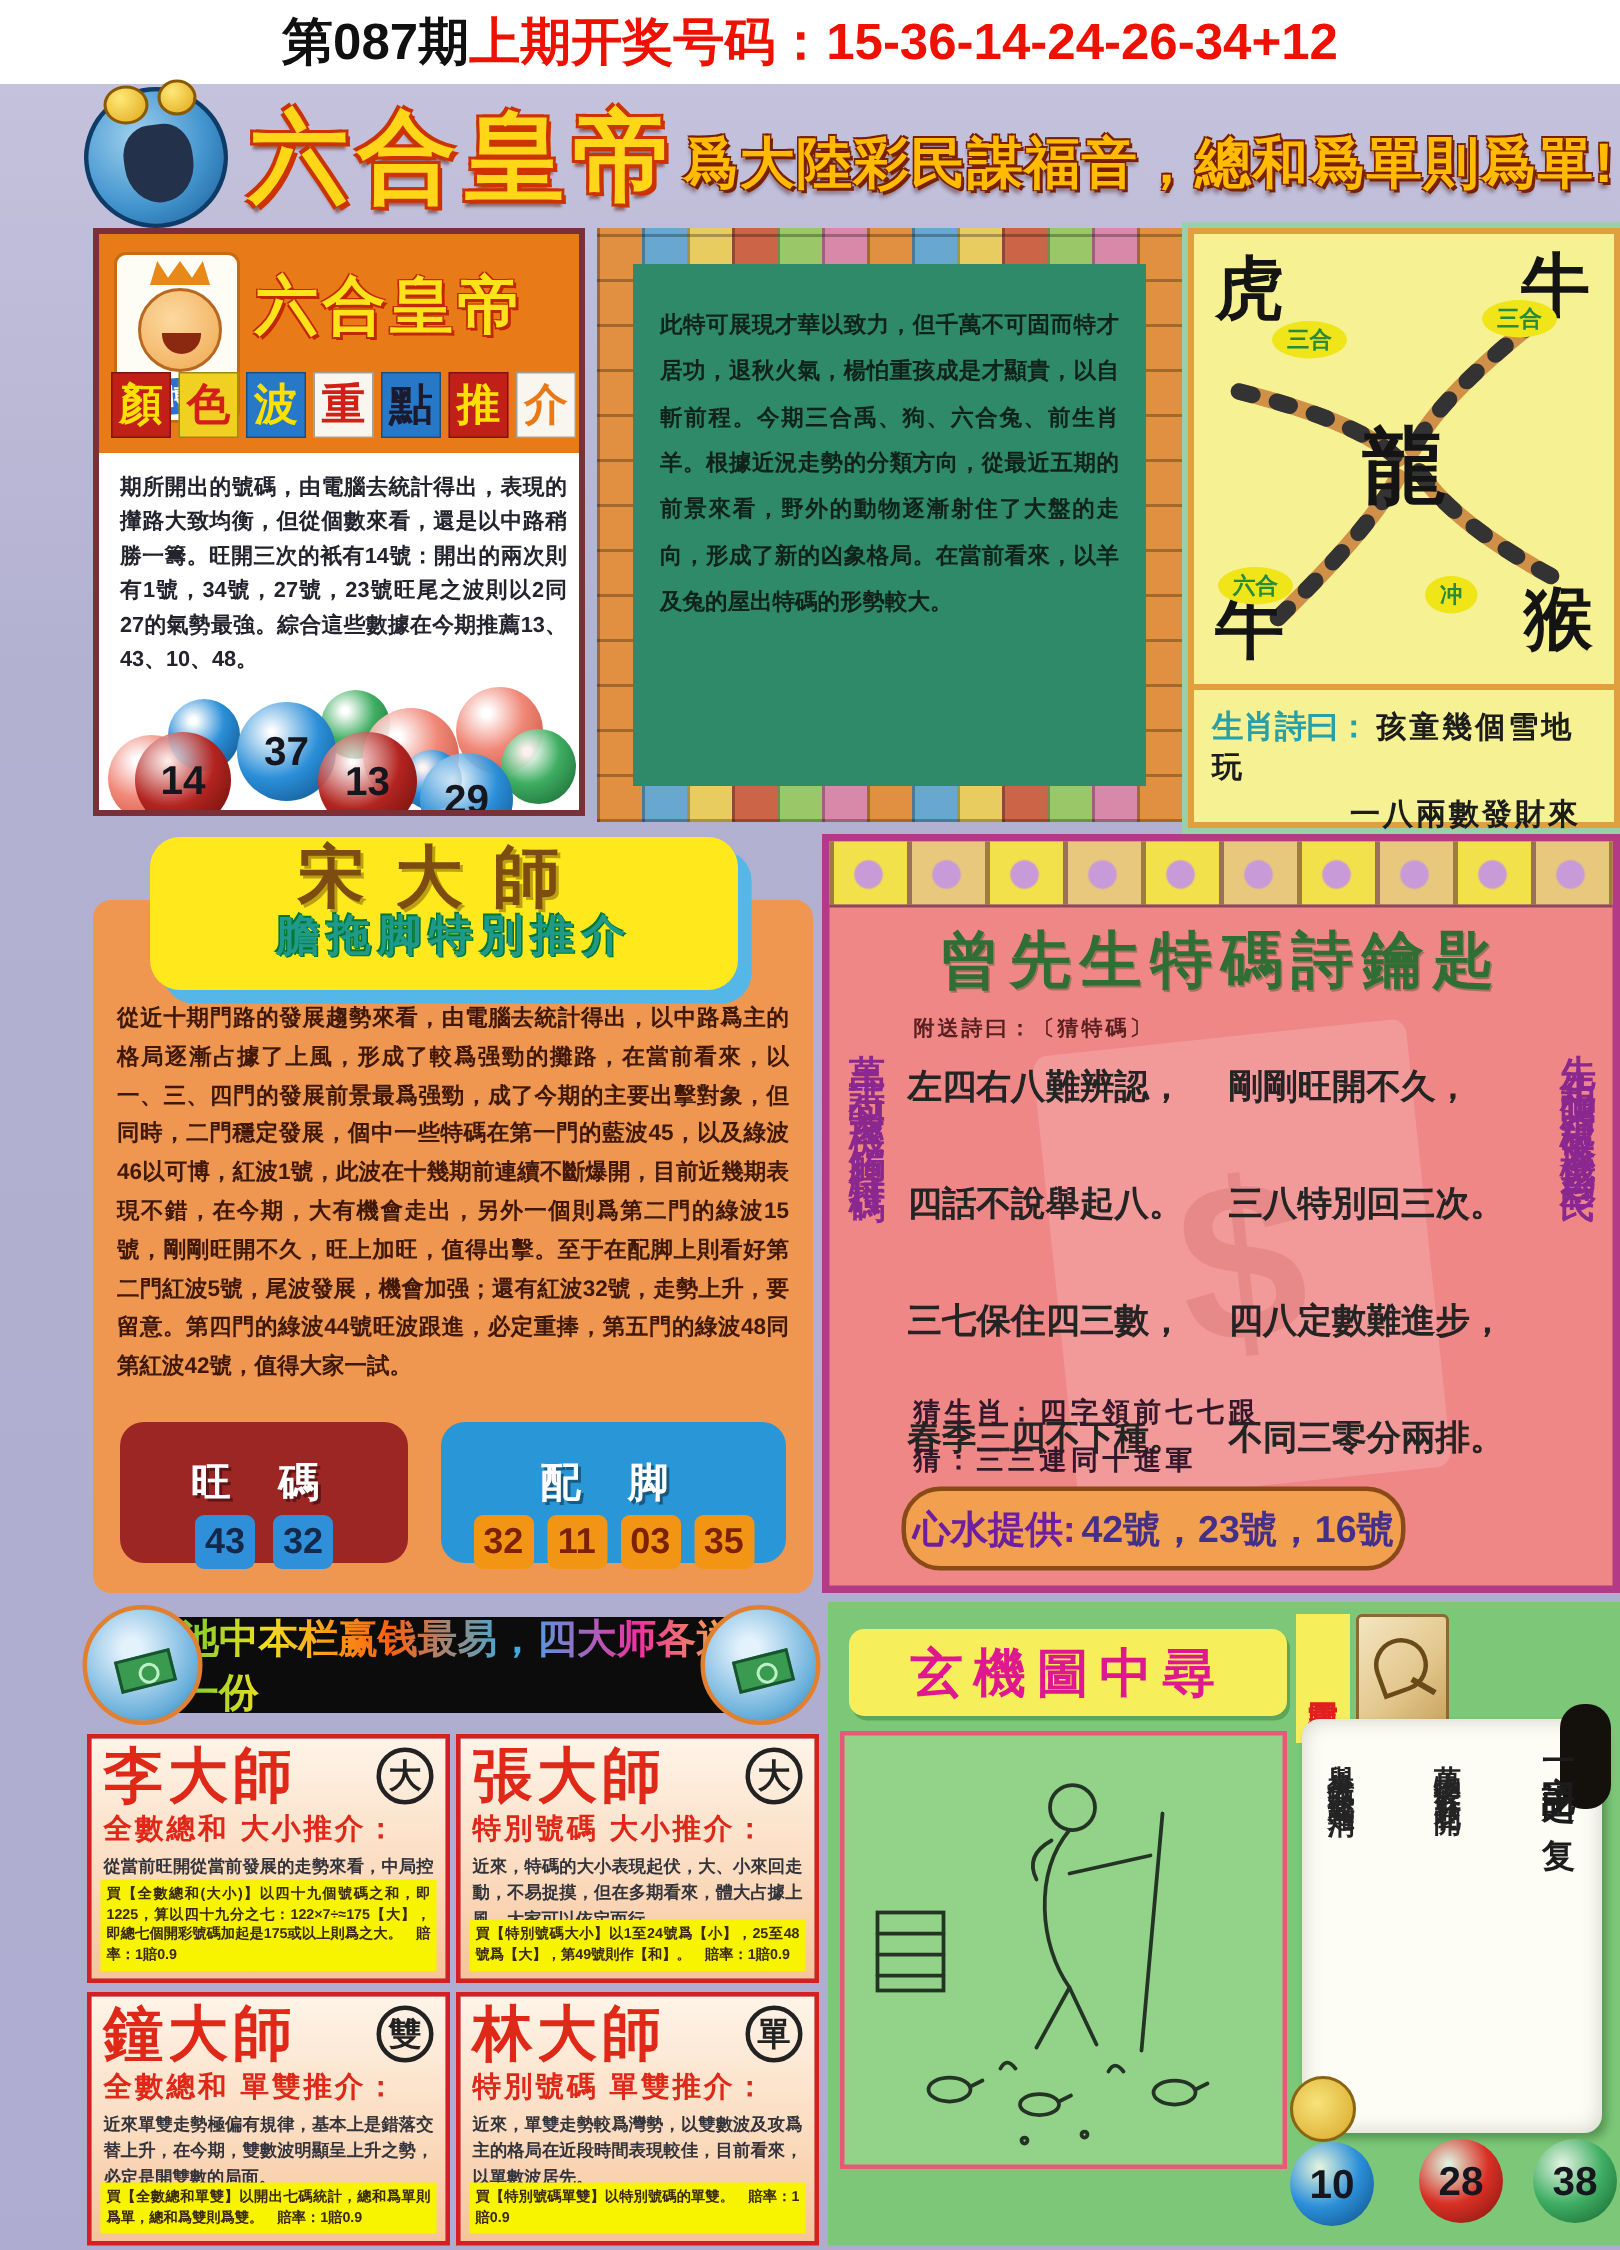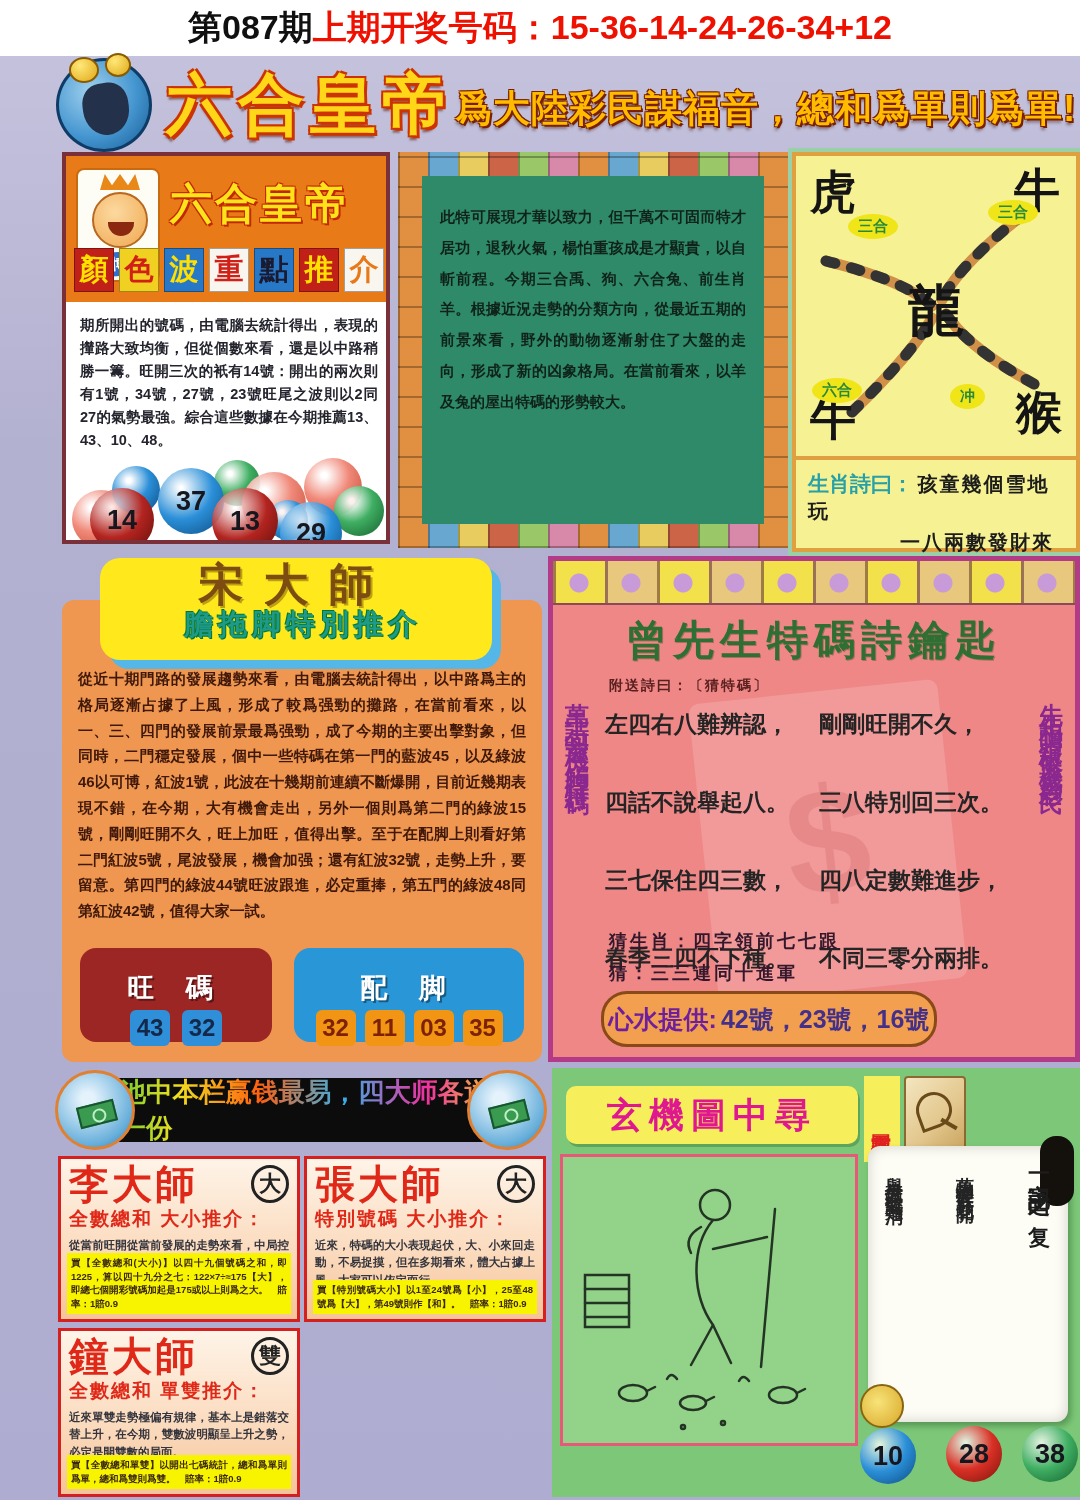--- a/index.html
+++ b/index.html
@@ -365,20 +365,29 @@
   </div>
   <div class="mbox" id="m3">
     <div class="mtit">
         <span class="mname">鐘大師</span>
       <span class="badge">雙</span>
       </div>
     <div class="msub">全數總和 單雙推介：</div>
     <div class="mbody">近來單雙走勢極偏有規律，基本上是錯落交替上升，在今期，雙數波明顯呈上升之勢，必定是開雙數的局面。</div>
     <div class="mfine">買【全數總和單雙】以開出七碼統計，總和爲單則爲單，總和爲雙則爲雙。　賠率：1賠0.9</div>
   </div>
+  <div class="mbox" id="m4">
+    <div class="mtit">
+        <span class="mname">林大師</span>
+      <span class="badge">單</span>
+      </div>
+    <div class="msub">特別號碼 單雙推介：</div>
+    <div class="mbody">近來，單雙走勢較爲灣勢，以雙數波及攻爲主的格局在近段時間表現較佳，目前看來，以單數波居先。</div>
+    <div class="mfine">買【特別號碼單雙】以特別號碼的單雙。　賠率：1賠0.9</div>
+  </div>
 
   <div class="p-myst">
     <div class="mystPill">玄機圖中尋</div>
     <div class="treasLab vtext">尋寶圖</div>
     <div class="treasIcon"></div>
     <div class="drawBox">
       <svg width="292" height="286" viewBox="0 0 292 286">
         <g fill="none" stroke="#243424" stroke-width="2.5" stroke-linecap="round">
           <rect x="22" y="118" width="44" height="52"></rect>
           <path d="M22 132 h44 M22 146 h44 M22 160 h44"></path>

